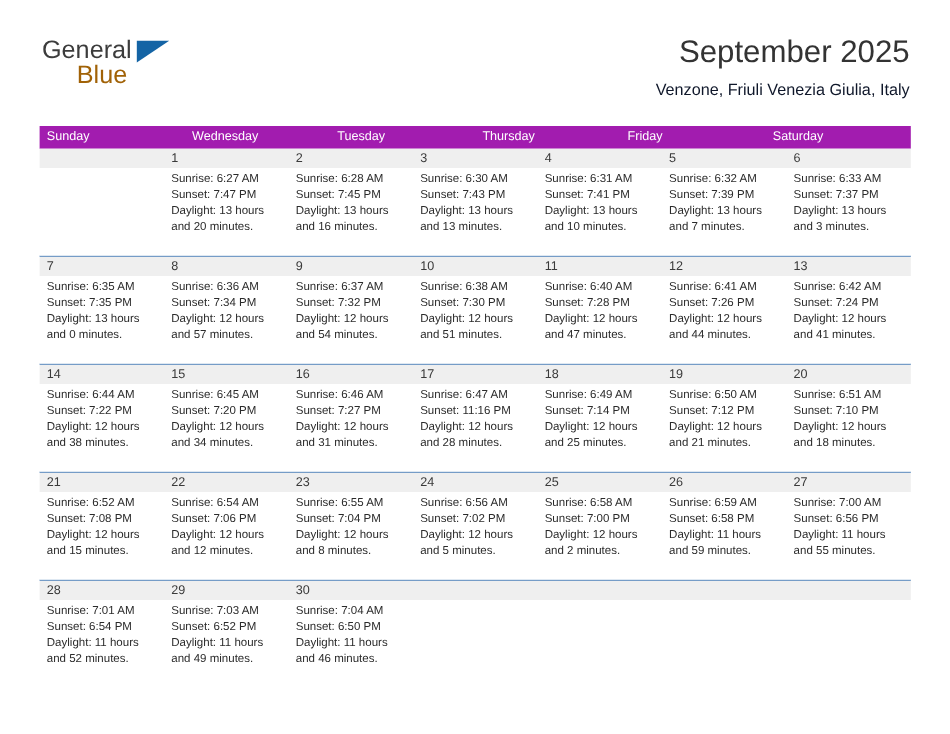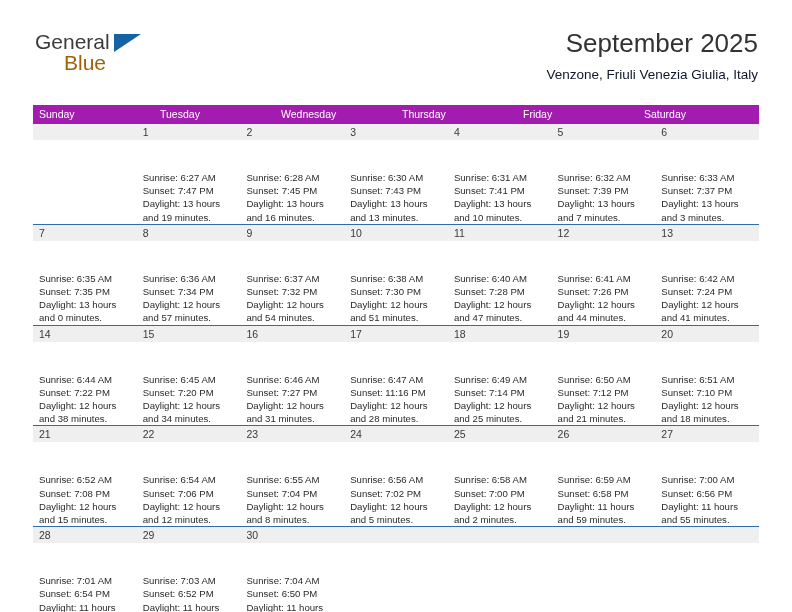--- a/index.html
+++ b/index.html
@@ -133,21 +133,20 @@
   .info-band {
     display: flex;
     width: 100%;
     background: #ffffff;
     min-height: 73px;
   }
   .info-cell {
     flex: 1 1 0;
     padding: 3px 6px 0 6px;
     box-sizing: border-box;
-    margin-top: 28px;
   }
   .info-line {
     font-size: 9.6px;
     line-height: 13.2px;
     color: #2b2b2b;
     white-space: nowrap;
   }
   .last-row .info-band {
     min-height: 73px;
   }
@@ -168,22 +167,22 @@
     <div class="title-block">
       <h1 class="cal-title">September 2025</h1>
       <p class="cal-subtitle">Venzone, Friuli Venezia Giulia, Italy</p>
     </div>
 
   </div>
 
   <div class="calendar">
     <div class="weekday-row" id="weekday-row">
         <div class="weekday">Sunday</div>
+        <div class="weekday">Wednesday</div>
         <div class="weekday">Tuesday</div>
-        <div class="weekday">Wednesday</div>
         <div class="weekday">Thursday</div>
         <div class="weekday">Friday</div>
         <div class="weekday">Saturday</div>
       </div>
     <div id="weeks-container">
         <div class="week-row first">
           <div class="num-band">
             <div class="num-cell"></div>
             <div class="num-cell">1</div>
             <div class="num-cell">2</div>
@@ -191,21 +190,21 @@
             <div class="num-cell">4</div>
             <div class="num-cell">5</div>
             <div class="num-cell">6</div>
           </div>
           <div class="info-band">
             <div class="info-cell empty"></div>
             <div class="info-cell">
               <div class="info-line">Sunrise: 6:27 AM</div>
               <div class="info-line">Sunset: 7:47 PM</div>
               <div class="info-line">Daylight: 13 hours</div>
-              <div class="info-line">and 19 minutes.</div>
+              <div class="info-line">and 20 minutes.</div>
             </div>
             <div class="info-cell">
               <div class="info-line">Sunrise: 6:28 AM</div>
               <div class="info-line">Sunset: 7:45 PM</div>
               <div class="info-line">Daylight: 13 hours</div>
               <div class="info-line">and 16 minutes.</div>
             </div>
             <div class="info-cell">
               <div class="info-line">Sunrise: 6:30 AM</div>
               <div class="info-line">Sunset: 7:43 PM</div>

